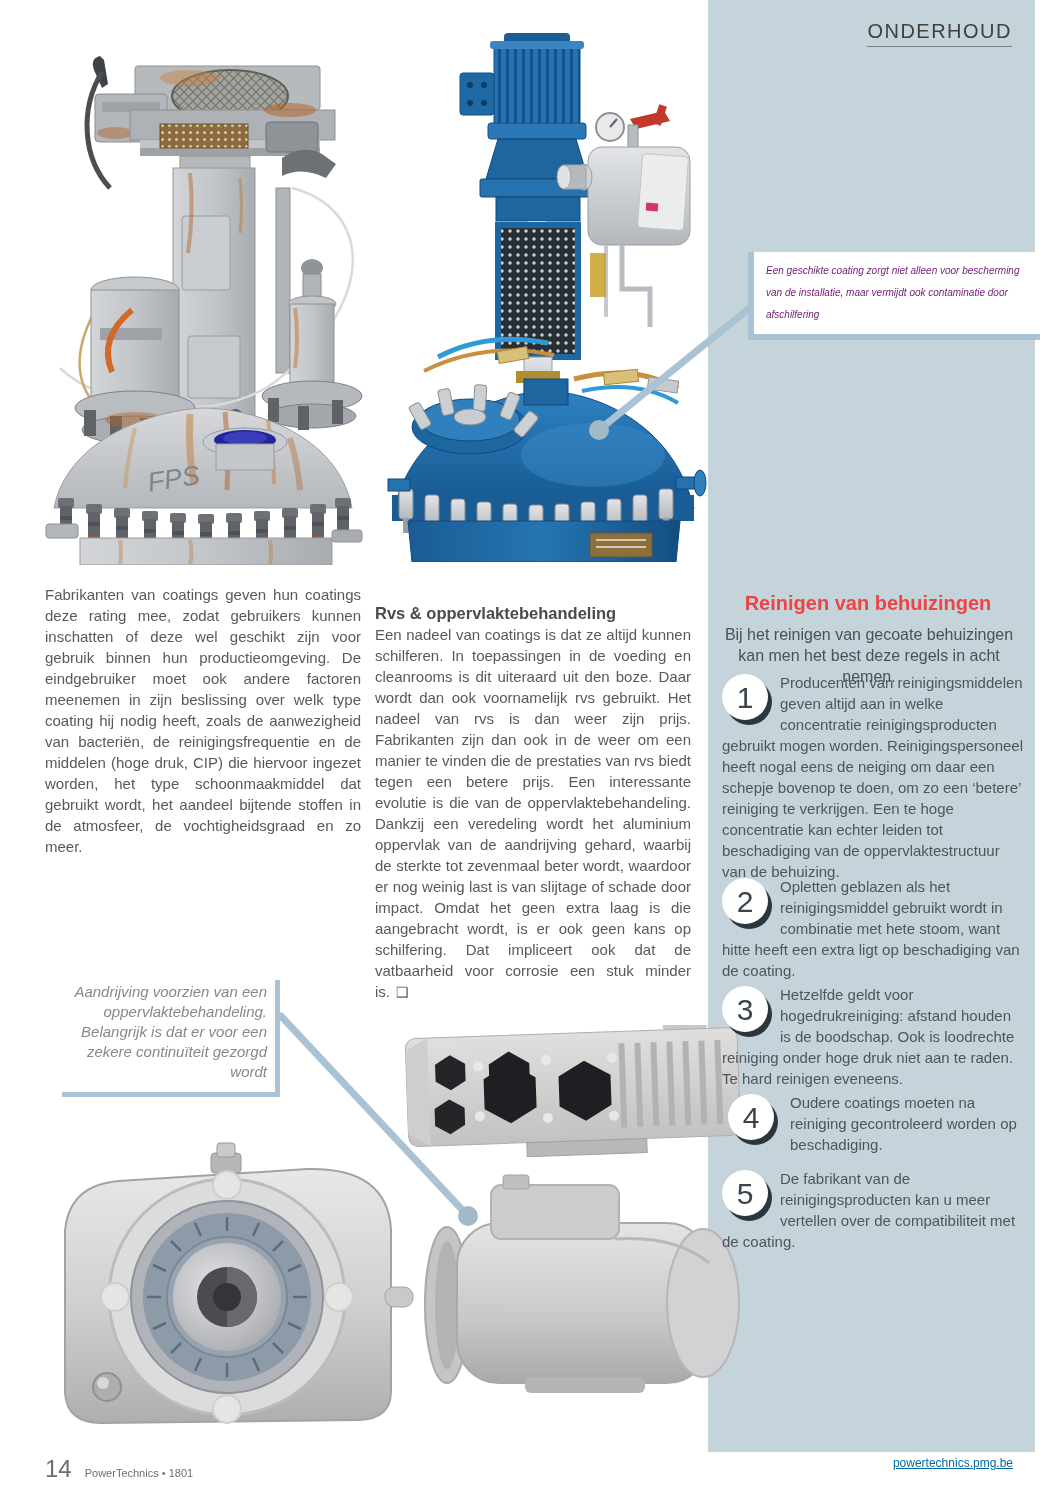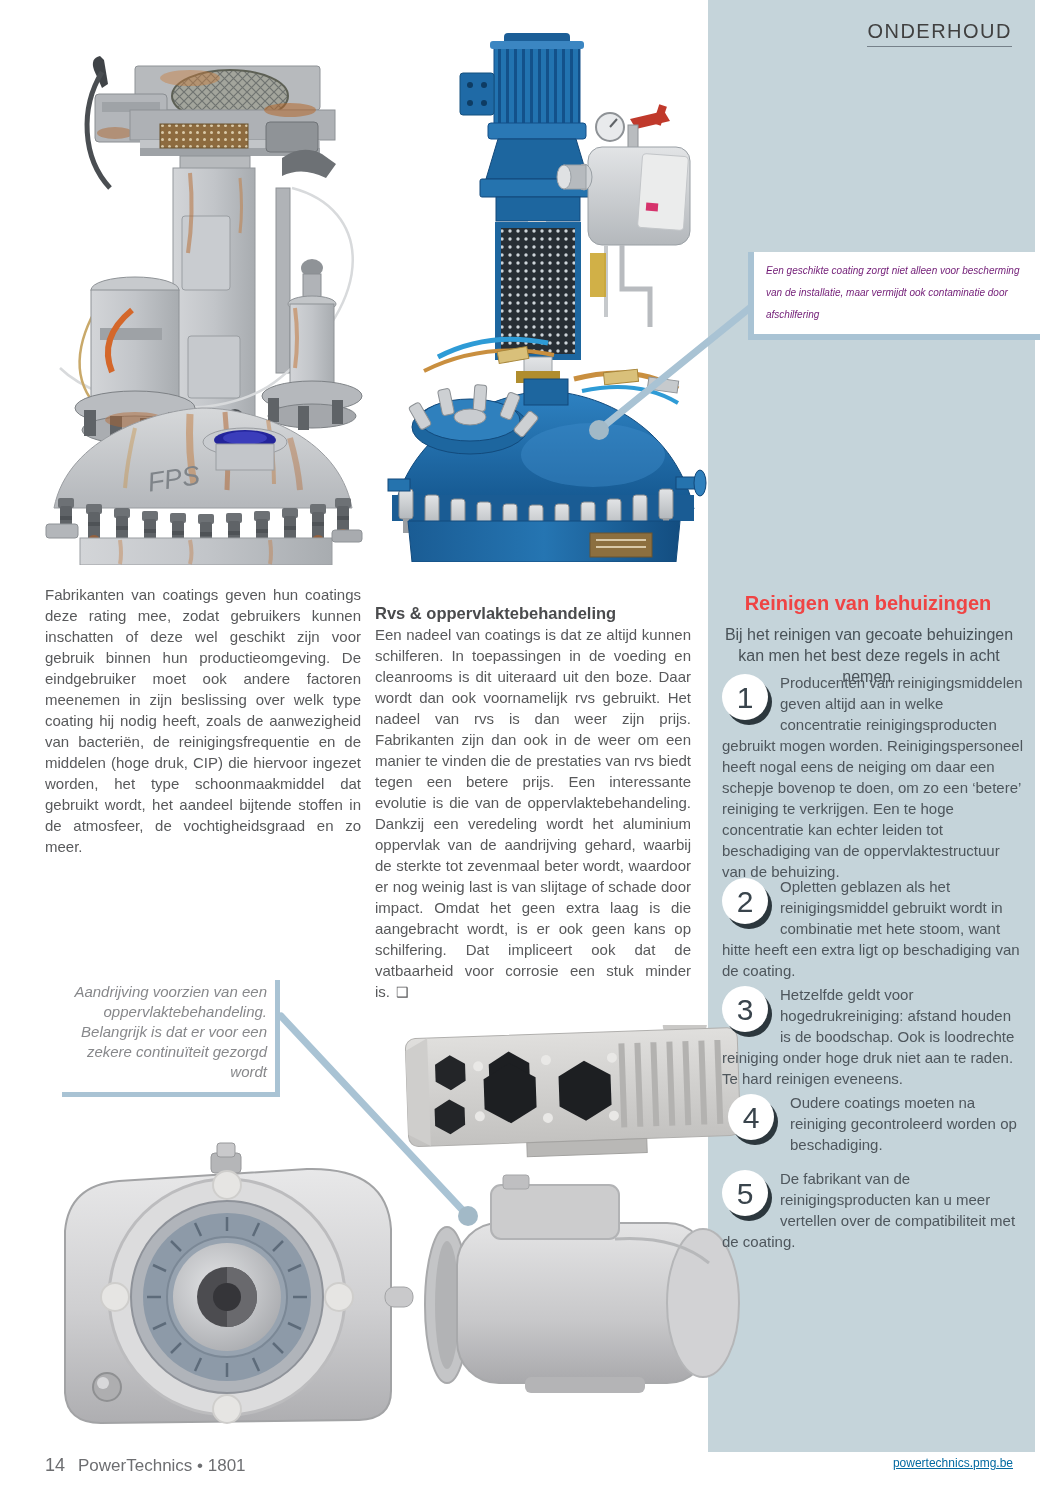--- a/index.html
+++ b/index.html
@@ -45,22 +45,22 @@
     font-style:italic;font-size:10px;line-height:22px;color:#701a75;
   }
   .callout2{
     left:62px;top:980px;width:218px;box-sizing:border-box;
     border-right:5px solid #a9c3d4;border-bottom:5px solid #a9c3d4;
     padding:2px 8px 10px 12px;
     font-style:italic;font-size:15px;line-height:20px;color:#87888b;text-align:right;
   }
   
   .foot-left{left:45px;top:1455px;color:#6d6e71;}
-  .foot-num{font-size:18px;}
-  .foot-mag{font-size:17px;margin-left:13px;}
+  .foot-num{font-size:24px;}
+  .foot-mag{font-size:11px;margin-left:13px;}
   .foot-site{right:45px;top:1456px;font-size:12px;color:#0369a1;text-decoration:underline;}
   svg{display:block;}
 </style>
 </head>
 <body>
 
 <div id="page">
 
   <div class="abs panel"></div>
 

